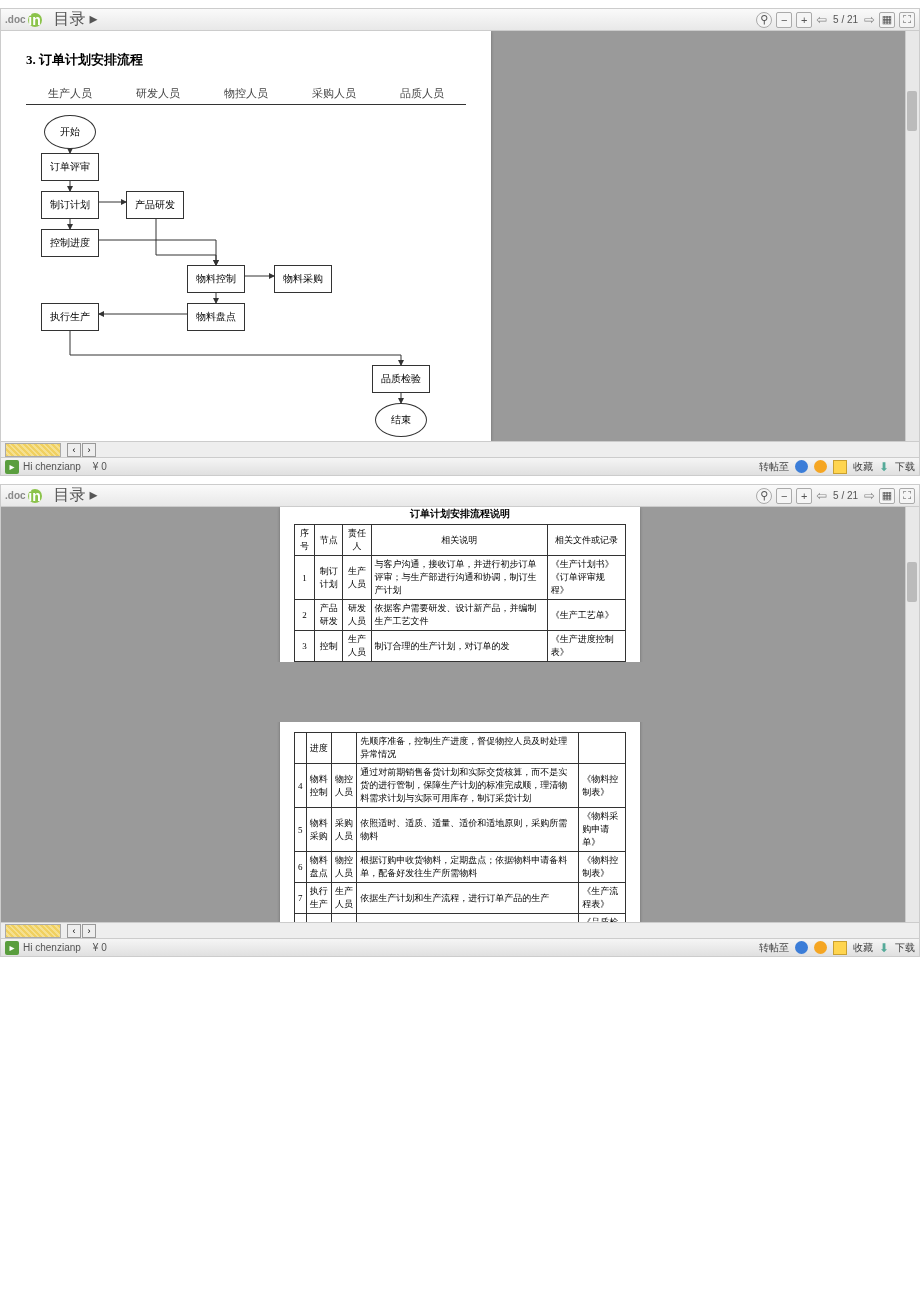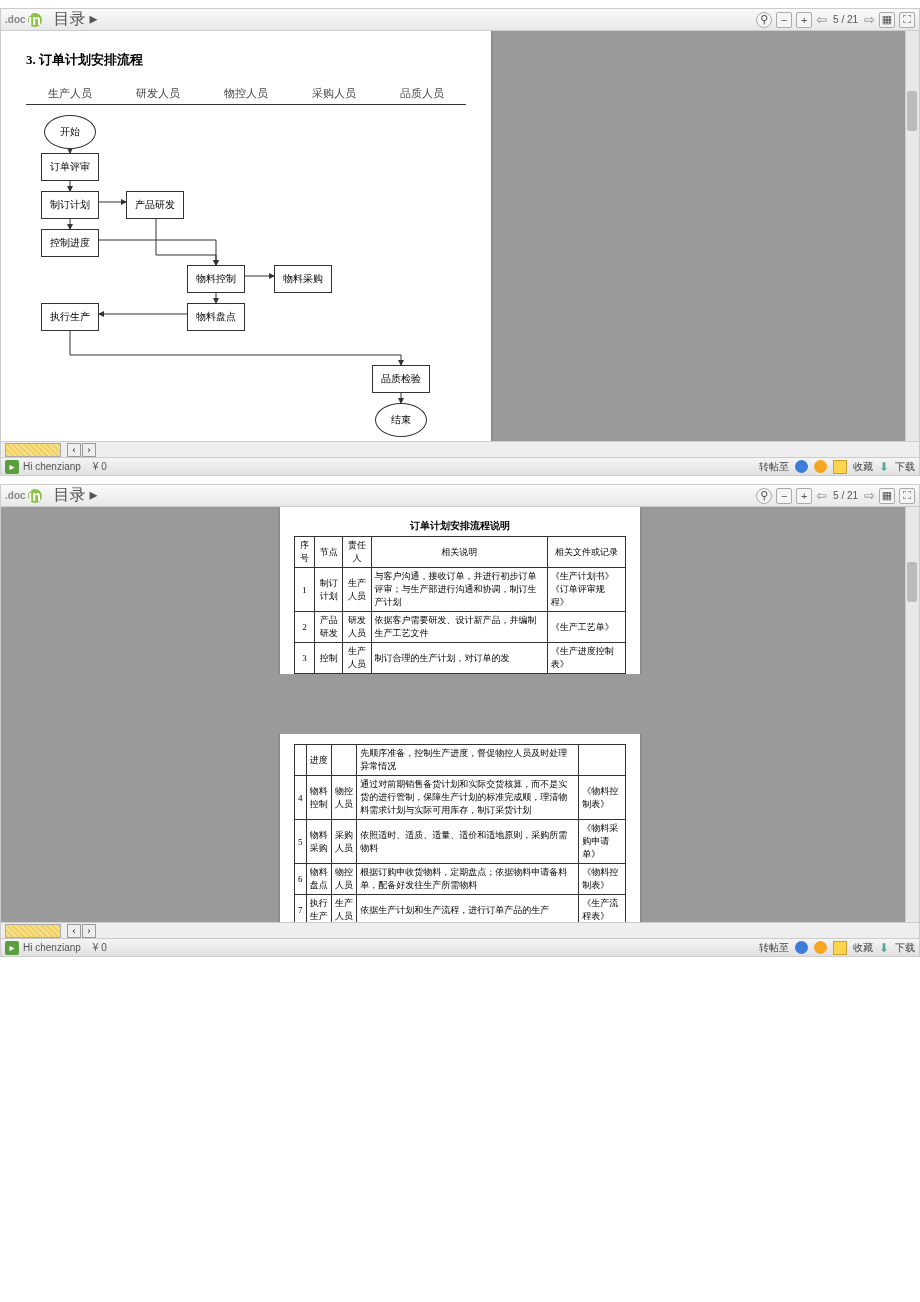--- a/index.html
+++ b/index.html
@@ -152,21 +152,21 @@
       <span class="tb-btn">−</span>
       <span class="tb-btn">+</span>
       <span class="tb-arrow">⇦</span>
       <span class="tb-page">5 / 21</span>
       <span class="tb-arrow">⇨</span>
       <span class="tb-btn">▦</span>
       <span class="tb-btn">⛶</span>
     </span>
   </div>
   <div class="doc-area2">
-    <div class="page" style="width:360px;padding:12px 14px">
+    <div class="page" style="width:360px;padding:0 14px">
       <div class="tbl-title">订单计划安排流程说明</div>
       <table class="desc">
         <tbody>
             <tr>
           <th>序号</th>
           <th>节点</th>
           <th>责任人</th>
           <th>相关说明</th>
           <th>相关文件或记录</th>
         </tr>

